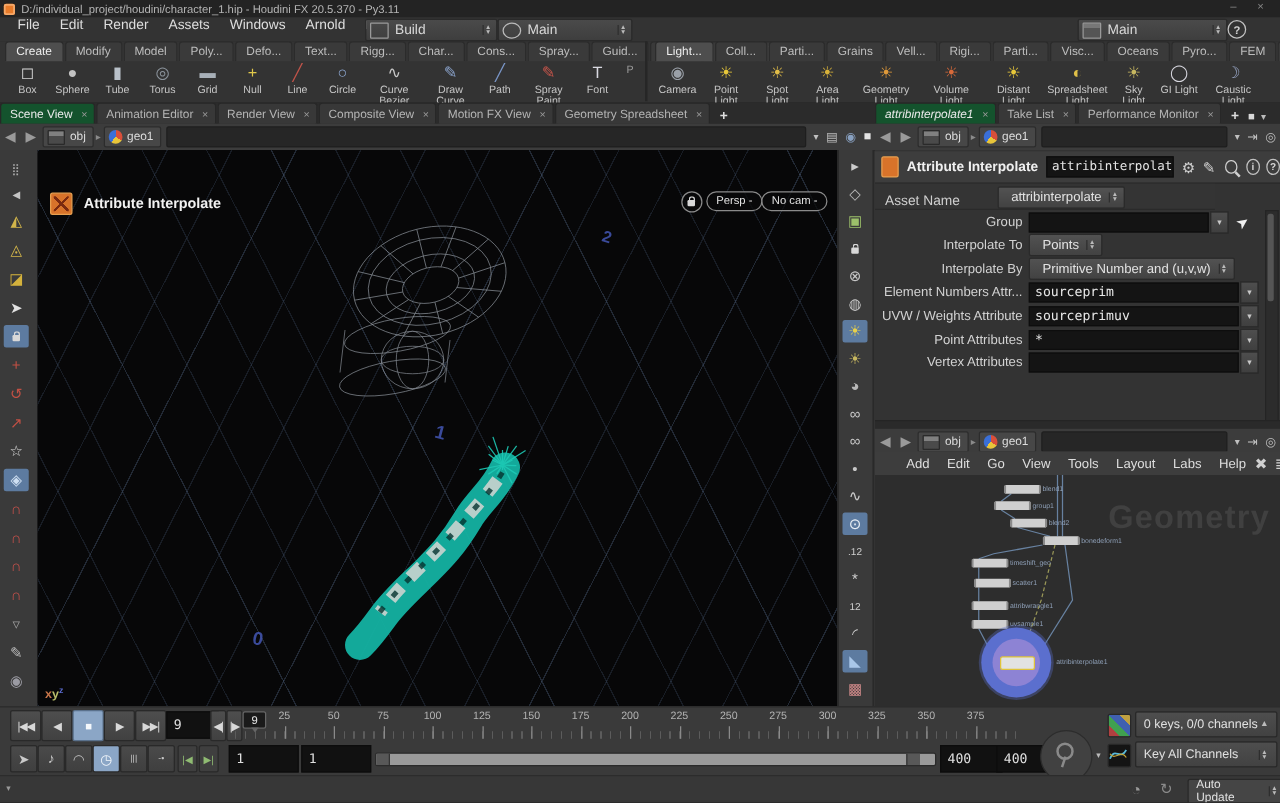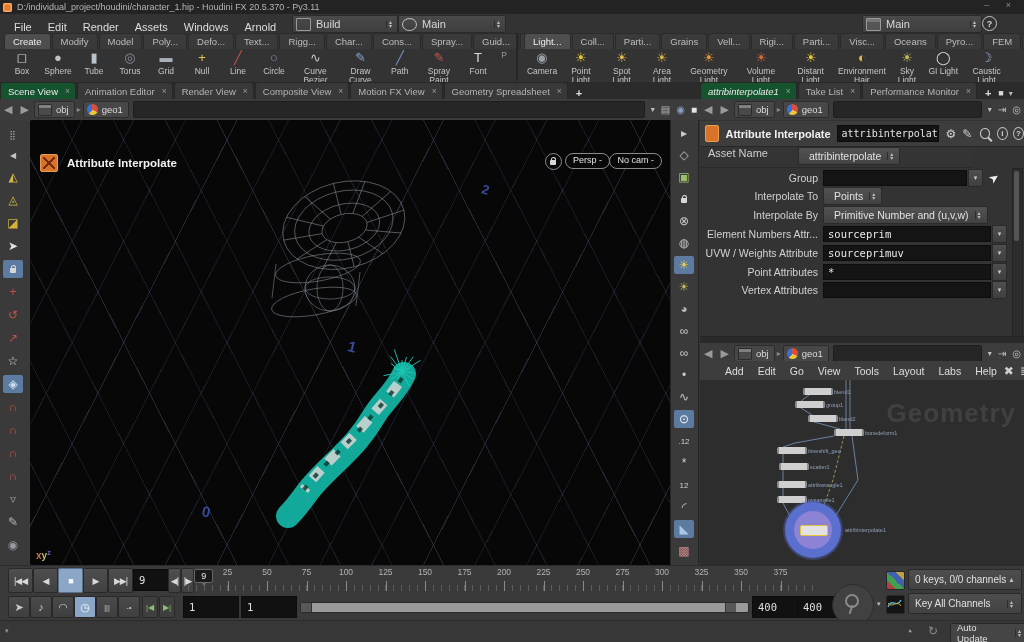--- a/index.html
+++ b/index.html
@@ -5,21 +5,21 @@
   html,body{margin:0;padding:0;background:#1c1c1c;}
   #app{position:relative;width:1024px;height:642px;background:#333;overflow:hidden;
        font-family:"Liberation Sans",sans-serif;color:#cfcfcf;font-size:11px;
        -webkit-font-smoothing:antialiased;}
   .abs{position:absolute;}
   .mono{font-family:"DejaVu Sans Mono",monospace;}
   
   #titlebar{left:0;top:0;width:1024px;height:14px;background:#232323;display:flex;align-items:center;font-size:9px;color:#b5b5b5;}
   #houdini-logo{width:9px;height:9px;margin:0 5px 0 3px;background:#e87b2a;border-radius:2px;box-shadow:inset 0 0 0 1.5px #f5a868;}
   #win-controls{position:absolute;right:6px;top:0;color:#8a8a8a;font-size:9px;letter-spacing:7px;}
-  #menubar{left:0;top:14px;width:1024px;height:19px;background:#333;display:flex;align-items:flex-end;border-bottom:1px solid #262626;}
+  #menubar{left:0;top:14px;width:1024px;height:19px;background:#333;display:flex;align-items:flex-start;border-bottom:1px solid #262626;}
   #menu-items{display:flex;gap:0;margin-left:6px;}
   #menu-items div{padding:0 8px;color:#dedede;}
   .combo{display:flex;align-items:center;height:16px;background:linear-gradient(#4a4a4a,#3e3e3e);border:1px solid #2a2a2a;border-radius:2px;color:#d8d8d8;padding:0 3px;}
   .combo .cicon{width:13px;height:11px;margin-right:5px;border:1px solid #9a9a9a;border-radius:1px;position:relative;}
   .combo .cicon.target{border-radius:50%;border:1px solid #bbb;}
   .combo .cicon.clap{background:linear-gradient(#777 30%,#555 30%);}
   .combo .lbl{flex:1;}
   .spin{display:flex;flex-direction:column;line-height:4px;font-size:6px;color:#bbb;margin-left:6px;padding:0 2px;border-left:1px solid #2e2e2e;}
   .circle-btn{width:13px;height:13px;border:1.4px solid #c2c2c2;border-radius:50%;display:flex;align-items:center;justify-content:center;font-size:9px;color:#d5d5d5;font-weight:bold;}
   
@@ -81,21 +81,21 @@
   .vicon.active{background:#5d7ba0;color:#eef3f8;}
   
   #rpanel{left:700px;top:120px;width:324px;height:445px;background:#333;}
   #param-header{position:absolute;left:0;top:1px;width:324px;height:25px;background:#3d3d3d;border-bottom:1px solid #272727;display:flex;align-items:center;}
   #param-node-icon{width:15px;height:15px;margin:0 6px 0 5px;background:#d8732a;border:1px solid #e8a050;border-radius:2px;}
   #param-title{font-weight:bold;font-size:11px;color:#f0f0f0;white-space:nowrap;}
   #param-name-field{width:112px;height:15px;background:#141414;border:1px solid #0d0d0d;margin-left:6px;color:#e4e4e4;font-size:10px;padding:0 4px;line-height:15px;overflow:hidden;}
   .hicon{font-size:12px;color:#d0d0d0;margin-left:6px;}
   .icon-mag{width:9px;height:9px;border:1.6px solid #d0d0d0;border-radius:50%;position:relative;margin-left:8px;}
   .icon-mag:after{content:"";position:absolute;left:8px;top:8px;width:5px;height:1.6px;background:#d0d0d0;transform:rotate(45deg);transform-origin:0 0;}
-  #asset-row{position:absolute;left:0;top:27px;width:272px;height:20px;background:#343434;border-bottom:1px solid #2a2a2a;display:flex;align-items:flex-start;}
+  #asset-row{position:absolute;left:0;top:27px;width:272px;height:20px;background:#343434;border-bottom:1px solid #2a2a2a;display:flex;align-items:flex-end;}
   #asset-label{margin-left:8px;color:#cfcfcf;}
   .menu-btn{display:flex;align-items:center;height:16px;background:linear-gradient(#525252,#424242);border:1px solid #2a2a2a;border-radius:2px;color:#e2e2e2;padding:0 4px 0 10px;font-size:10.5px;}
   #params{position:absolute;left:0;top:48px;width:310px;height:168px;overflow:hidden;}
   .prow{position:absolute;left:0;width:310px;height:19px;display:flex;align-items:center;}
   .plabel{width:118px;text-align:right;color:#d2d2d2;font-size:10.5px;white-space:nowrap;overflow:hidden;}
   .pfield{height:14px;background:#141414;border:1px solid #0d0d0d;color:#e8e8e8;font-size:10.5px;line-height:14px;padding:0 4px;}
   .pdrop{width:13px;height:16px;background:linear-gradient(#4e4e4e,#3f3f3f);border:1px solid #2a2a2a;display:flex;align-items:center;justify-content:center;font-size:7px;color:#c8c8c8;margin-left:1px;}
   #pscroll{position:absolute;right:1px;top:48px;width:9px;height:168px;background:#2c2c2c;border:1px solid #242424;}
   #pscroll-thumb{position:absolute;left:1px;top:2px;width:5px;height:70px;background:#555;border-radius:2px;}
   #hscroll{position:absolute;left:0;top:216px;width:324px;height:7px;background:#2a2a2a;border-top:1px solid #242424;border-bottom:1px solid #242424;}
@@ -299,21 +299,21 @@
         <div class="tool">
           <div class="tool-icon" style="color: rgb(216, 106, 58);">☀</div>
           <div class="tool-label">Volume Light</div>
         </div>
         <div class="tool">
           <div class="tool-icon" style="color: rgb(232, 200, 58);">☀</div>
           <div class="tool-label">Distant Light</div>
         </div>
         <div class="tool">
           <div class="tool-icon" style="color: rgb(224, 192, 72);">◐</div>
-          <div class="tool-label">Environment Hair</div>
+          <div class="tool-label">Spreadsheet Light</div>
         </div>
         <div class="tool">
           <div class="tool-icon" style="color: rgb(200, 184, 96);">☀</div>
           <div class="tool-label">Sky Light</div>
         </div>
         <div class="tool">
           <div class="tool-icon" style="color: rgb(216, 216, 224);">◯</div>
           <div class="tool-label">GI Light</div>
         </div>
         <div class="tool">

